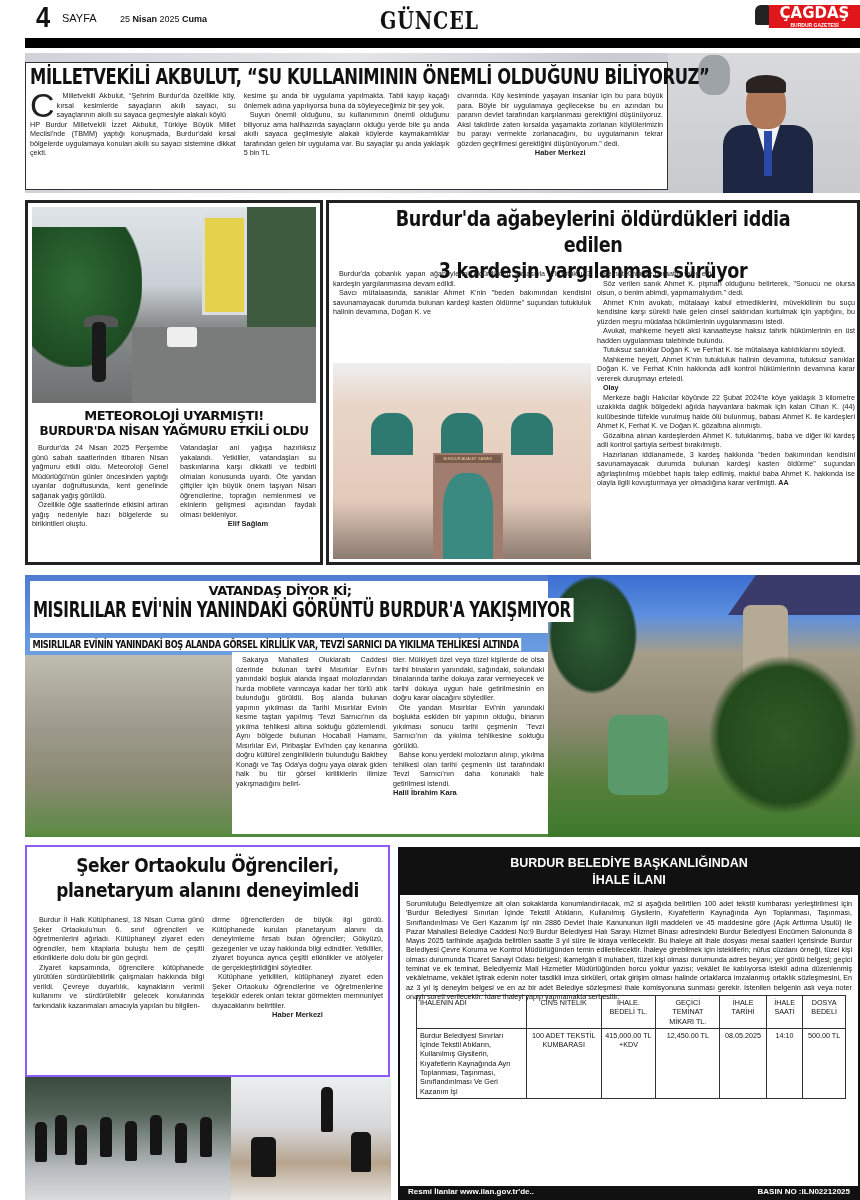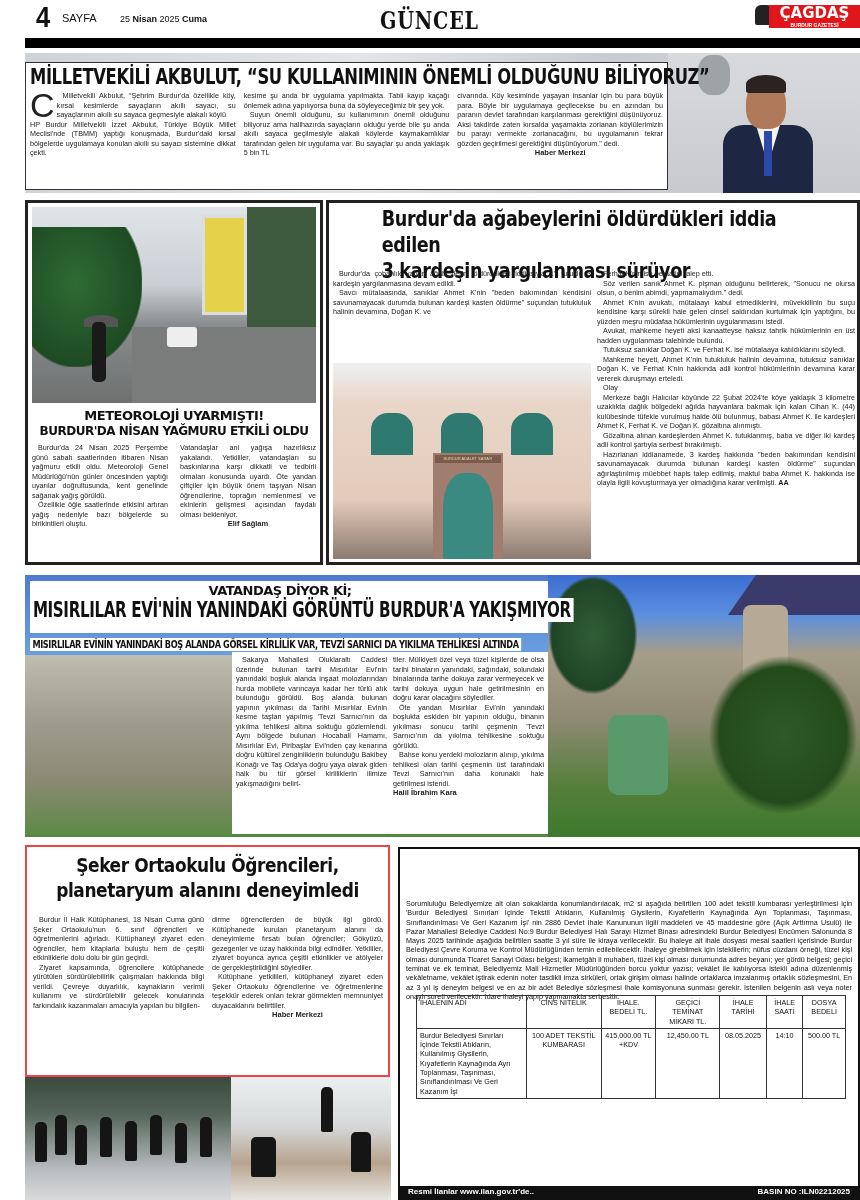--- a/index.html
+++ b/index.html
@@ -43,21 +43,21 @@
 .road{position:absolute;left:100px;top:120px;width:184px;height:80px;background:#7a7c7c}
 .car{position:absolute;left:135px;top:120px;width:30px;height:20px;background:#eee;border-radius:3px}
 .person{position:absolute;left:60px;top:115px;width:14px;height:60px;background:#1a1a1a;border-radius:5px}
 .umbrella{position:absolute;left:52px;top:108px;width:34px;height:12px;background:#555;border-radius:50% 50% 0 0}
 #rainh1{position:absolute;left:0;top:205px;width:292px;text-align:center;font-size:13px;line-height:15px}
 #rainh2{position:absolute;left:0;top:221px;width:292px;text-align:center;font-size:12px;line-height:15px}
 #raincols{position:absolute;left:4px;top:240px;width:284px;display:flex;gap:12px}
 #raincols .col{flex:1}
 
 #courtbox{left:326px;top:200px;width:534px;height:365px;border:3px solid #222;background:#fff}
-#courth{position:absolute;left:0;top:3px;width:528px;text-align:left;font-size:22px;line-height:26px}
+#courth{position:absolute;left:0;top:3px;width:528px;text-align:center;font-size:22px;line-height:26px}
 #courtL{position:absolute;left:4px;top:66px;width:258px}
 #courtR{position:absolute;left:268px;top:66px;width:258px}
 #courtphoto{position:absolute;left:4px;top:160px;width:258px;height:196px;background:linear-gradient(180deg,#eef0f2 0%,#e9d6c8 20%,#e3cbbb 70%,#8c7b70 100%);overflow:hidden}
 .cwin{position:absolute;background:#2f7a70;border-radius:40% 40% 0 0}
 .centry{position:absolute;left:100px;top:90px;width:70px;height:106px;background:#a07d6f}
 .cdoor{position:absolute;left:110px;top:110px;width:50px;height:86px;background:#3b8a82;border-radius:40% 40% 0 0}
 .csign{position:absolute;left:102px;top:92px;width:66px;height:8px;background:#7a5c4e;color:#e8d29a;font-size:4px;text-align:center;line-height:8px}
 
 #mbg{left:25px;top:575px;width:835px;height:262px;background:linear-gradient(180deg,#4e7bd0 0%,#6b9ee0 30%,#8e8770 45%,#7b7660 70%,#4f8a3c 100%)}
 #mphoto-l{left:25px;top:655px;width:210px;height:180px;background:linear-gradient(180deg,#bfbcb0,#9d9a8c 40%,#8a8a72 70%,#5d8a45);overflow:hidden}
@@ -67,21 +67,21 @@
 .eave{position:absolute;left:180px;top:0;width:140px;height:40px;background:#3a3a6b;clip-path:polygon(0 100%,20% 0,100% 0,100% 100%)}
 .green{position:absolute;left:60px;top:140px;width:60px;height:80px;background:#5a9a6a;border-radius:10px}
 .tree2{position:absolute;left:0;top:0;width:90px;height:120px;background:radial-gradient(ellipse,#2f5e35,#1f4426 65%,transparent 70%)}
 #mhead{left:30px;top:581px;width:518px;height:52px;background:#fff}
 #mkicker{position:absolute;left:0;top:2px;width:500px;text-align:center;font-size:13px;line-height:16px}
 #mtitle{left:30px;top:598px;font-size:21px;line-height:24px;background:#fff;padding:0 4px;white-space:nowrap;transform:scaleX(.72);transform-origin:left}
 #msub{left:30px;top:638px;font-size:10px;line-height:13px;background:#fff;padding:0 3px;white-space:nowrap;transform:scaleX(.82);transform-origin:left}
 #mtext{left:232px;top:652px;width:316px;height:182px;background:#fff;padding:3px 4px;display:flex;gap:6px}
 #mtext .col{flex:1}
 
-#sbox{left:25px;top:845px;width:365px;height:232px;border:2px solid #ef4444;background:#fff}
+#sbox{left:25px;top:845px;width:365px;height:232px;border:2px solid #8b5cf6;background:#fff}
 #sh{position:absolute;left:0;top:6px;width:361px;text-align:center;font-size:20px;line-height:25px}
 #scols{position:absolute;left:6px;top:68px;width:350px;display:flex;gap:8px}
 #scols .col{flex:1}
 #sphoto1{left:25px;top:1077px;width:206px;height:123px;background:linear-gradient(180deg,#3a4a3e 0%,#55655a 30%,#b9bcc0 75%,#d9dadb 100%);overflow:hidden}
 #sphoto2{left:231px;top:1077px;width:160px;height:123px;background:linear-gradient(180deg,#eceff0 0%,#d6d8da 40%,#b7a48e 70%,#e8e6e2 100%);overflow:hidden}
 .kid{position:absolute;width:12px;height:40px;background:#151515;border-radius:5px 5px 2px 2px}
 
 #ibox{left:398px;top:847px;width:462px;height:353px;border:2px solid #111;background:#fff}
 #ihead{position:absolute;left:0;top:0;width:458px;height:46px;background:#111;color:#fff;text-align:center;font-weight:bold;font-size:12.5px;line-height:17px;padding-top:6px}
 #ibody{position:absolute;left:6px;top:50px;width:446px;font-size:7.2px;line-height:9.3px;text-align:justify}
@@ -178,21 +178,21 @@
     <div class="cdoor"></div>
     <div class="csign">BURDUR ADALET SARAYI</div>
   </div>
   <div id="courtR" class="txt">
     <p>Ferhat K'nin ise beraatini talep etti.</p>
     <p>Söz verilen sanık Ahmet K. pişman olduğunu belirterek, "Sonucu ne olursa olsun, o benim abimdi, yapmamalıydım." dedi.</p>
     <p>Ahmet K'nin avukatı, mütalaayı kabul etmediklerini, müvekkilinin bu suçu kendisine karşı sürekli hale gelen cinsel saldırıdan kurtulmak için yaptığını, bu yüzden meşru müdafaa hükümlerinin uygulanmasını istedi.</p>
     <p>Avukat, mahkeme heyeti aksi kanaatteyse haksız tahrik hükümlerinin en üst hadden uygulanması talebinde bulundu.</p>
     <p>Tutuksuz sanıklar Doğan K. ve Ferhat K. ise mütalaaya katıldıklarını söyledi.</p>
     <p>Mahkeme heyeti, Ahmet K'nin tutukluluk halinin devamına, tutuksuz sanıklar Doğan K. ve Ferhat K'nin hakkında adli kontrol hükümlerinin devamına karar vererek duruşmayı erteledi.</p>
-    <p style="font-weight:normal">Olay</p>
+    <p style="font-weight:bold">Olay</p>
     <p>Merkeze bağlı Halıcılar köyünde 22 Şubat 2024'te köye yaklaşık 3 kilometre uzaklıkta dağlık bölgedeki ağılda hayvanlara bakmak için kalan Cihan K. (44) kulübesinde tüfekle vurulmuş halde ölü bulunmuş, babası Ahmet K. ile kardeşleri Ahmet K, Ferhat K. ve Doğan K. gözaltına alınmıştı.</p>
     <p>Gözaltına alınan kardeşlerden Ahmet K. tutuklanmış, baba ve diğer iki kardeş adli kontrol şartıyla serbest bırakılmıştı.</p>
     <p><span>Hazırlanan iddianamede, 3 kardeş hakkında "beden bakımından kendisini savunamayacak durumda bulunan kardeşi kasten öldürme" suçundan ağırlaştırılmış müebbet hapis talep edilmiş, maktul baba Ahmet K. hakkında ise olayla ilgili kovuşturmaya yer olmadığına karar verilmişti.</span> <b>AA</b></p>
   </div>
 </div>
 
 <div class="abs" id="mbg"></div>
 <div class="abs" id="mphoto-l"></div>
 <div class="abs" id="mphoto-r">
   <div class="tree2"></div>
@@ -245,20 +245,24 @@
   <div class="kid" style="left:150px;top:46px"></div>
   <div class="kid" style="left:175px;top:40px"></div>
 </div>
 <div class="abs" id="sphoto2">
   <div class="kid" style="left:90px;top:10px;height:45px"></div>
   <div class="kid" style="left:20px;top:60px;width:25px"></div>
   <div class="kid" style="left:120px;top:55px;width:20px"></div>
 </div>
 
 <div class="abs" id="ibox">
+  <div id="ihead">
+    <div>BURDUR BELEDİYE BAŞKANLIĞINDAN</div>
+    <div>İHALE İLANI</div>
+  </div>
   <div id="ibody">Sorumluluğu Belediyemize ait olan sokaklarda konumlandırılacak, m2 si aşağıda belirtilen 100 adet tekstil kumbarası yerleştirilmesi için 'Burdur Belediyesi Sınırları İçinde Tekstil Atıkların, Kullanılmış Giysilerin, Kıyafetlerin Kaynağında Ayrı Toplanması, Taşınması, Sınıflandırılması Ve Geri Kazanım İşi' nin 2886 Devlet İhale Kanununun ilgili maddeleri ve 45 maddesine göre (Açık Arttırma  Usulü) ile Pazar Mahallesi Belediye Caddesi No:9 Burdur Belediyesi Halı Sarayı Hizmet Binası  adresindeki Burdur Belediyesi Encümen Salonunda 8 Mayıs 2025 tarihinde aşağıda belirtilen saatte 3 yıl süre ile kiraya verilecektir. Bu ihaleye ait ihale dosyası mesai saatleri içerisinde Burdur Belediyesi Çevre Koruma ve Kontrol  Müdürlüğünden temin edilebilecektir. İhaleye girebilmek için isteklilerin; nüfus cüzdanı örneği, tüzel kişi olması durumunda Ticaret Sanayi Odası belgesi; ikametgâh  il muhaberi, tüzel kişi olması durumunda adres beyanı; yer gördü belgesi; geçici teminat ve ek teminat, Belediyemiz Mali Hizmetler Müdürlüğünden borcu yoktur yazısı; vekâlet ile katılıyorsa istekli adına düzenlenmiş vekâletname, vekâlet iştirak edenin noter tasdikli imza sirküleri, ortak girişim olması halinde ortaklarca imzalanmış ortaklık sözleşmesini, En az 3 yıl iş deneyim belgesi ve en az bir adet Belediye sözleşmesi ihale komisyonuna sunması gerekir. İstenilen belgenin aslı veya noter onaylı sureti verilecektir. İdare ihaleyi yapıp yapmamakta serbesttir.</div>
   <table id="itable">
     <tbody>
         <tr>
       <th>İHALENİN ADI</th>
       <th>CİNS NİTELİK</th>
       <th>İHALE. BEDELİ TL.</th>
       <th>GEÇİCİ TEMİNAT MİKARI TL.</th>
       <th>İHALE TARİHİ</th>
       <th>İHALE SAATİ</th>

